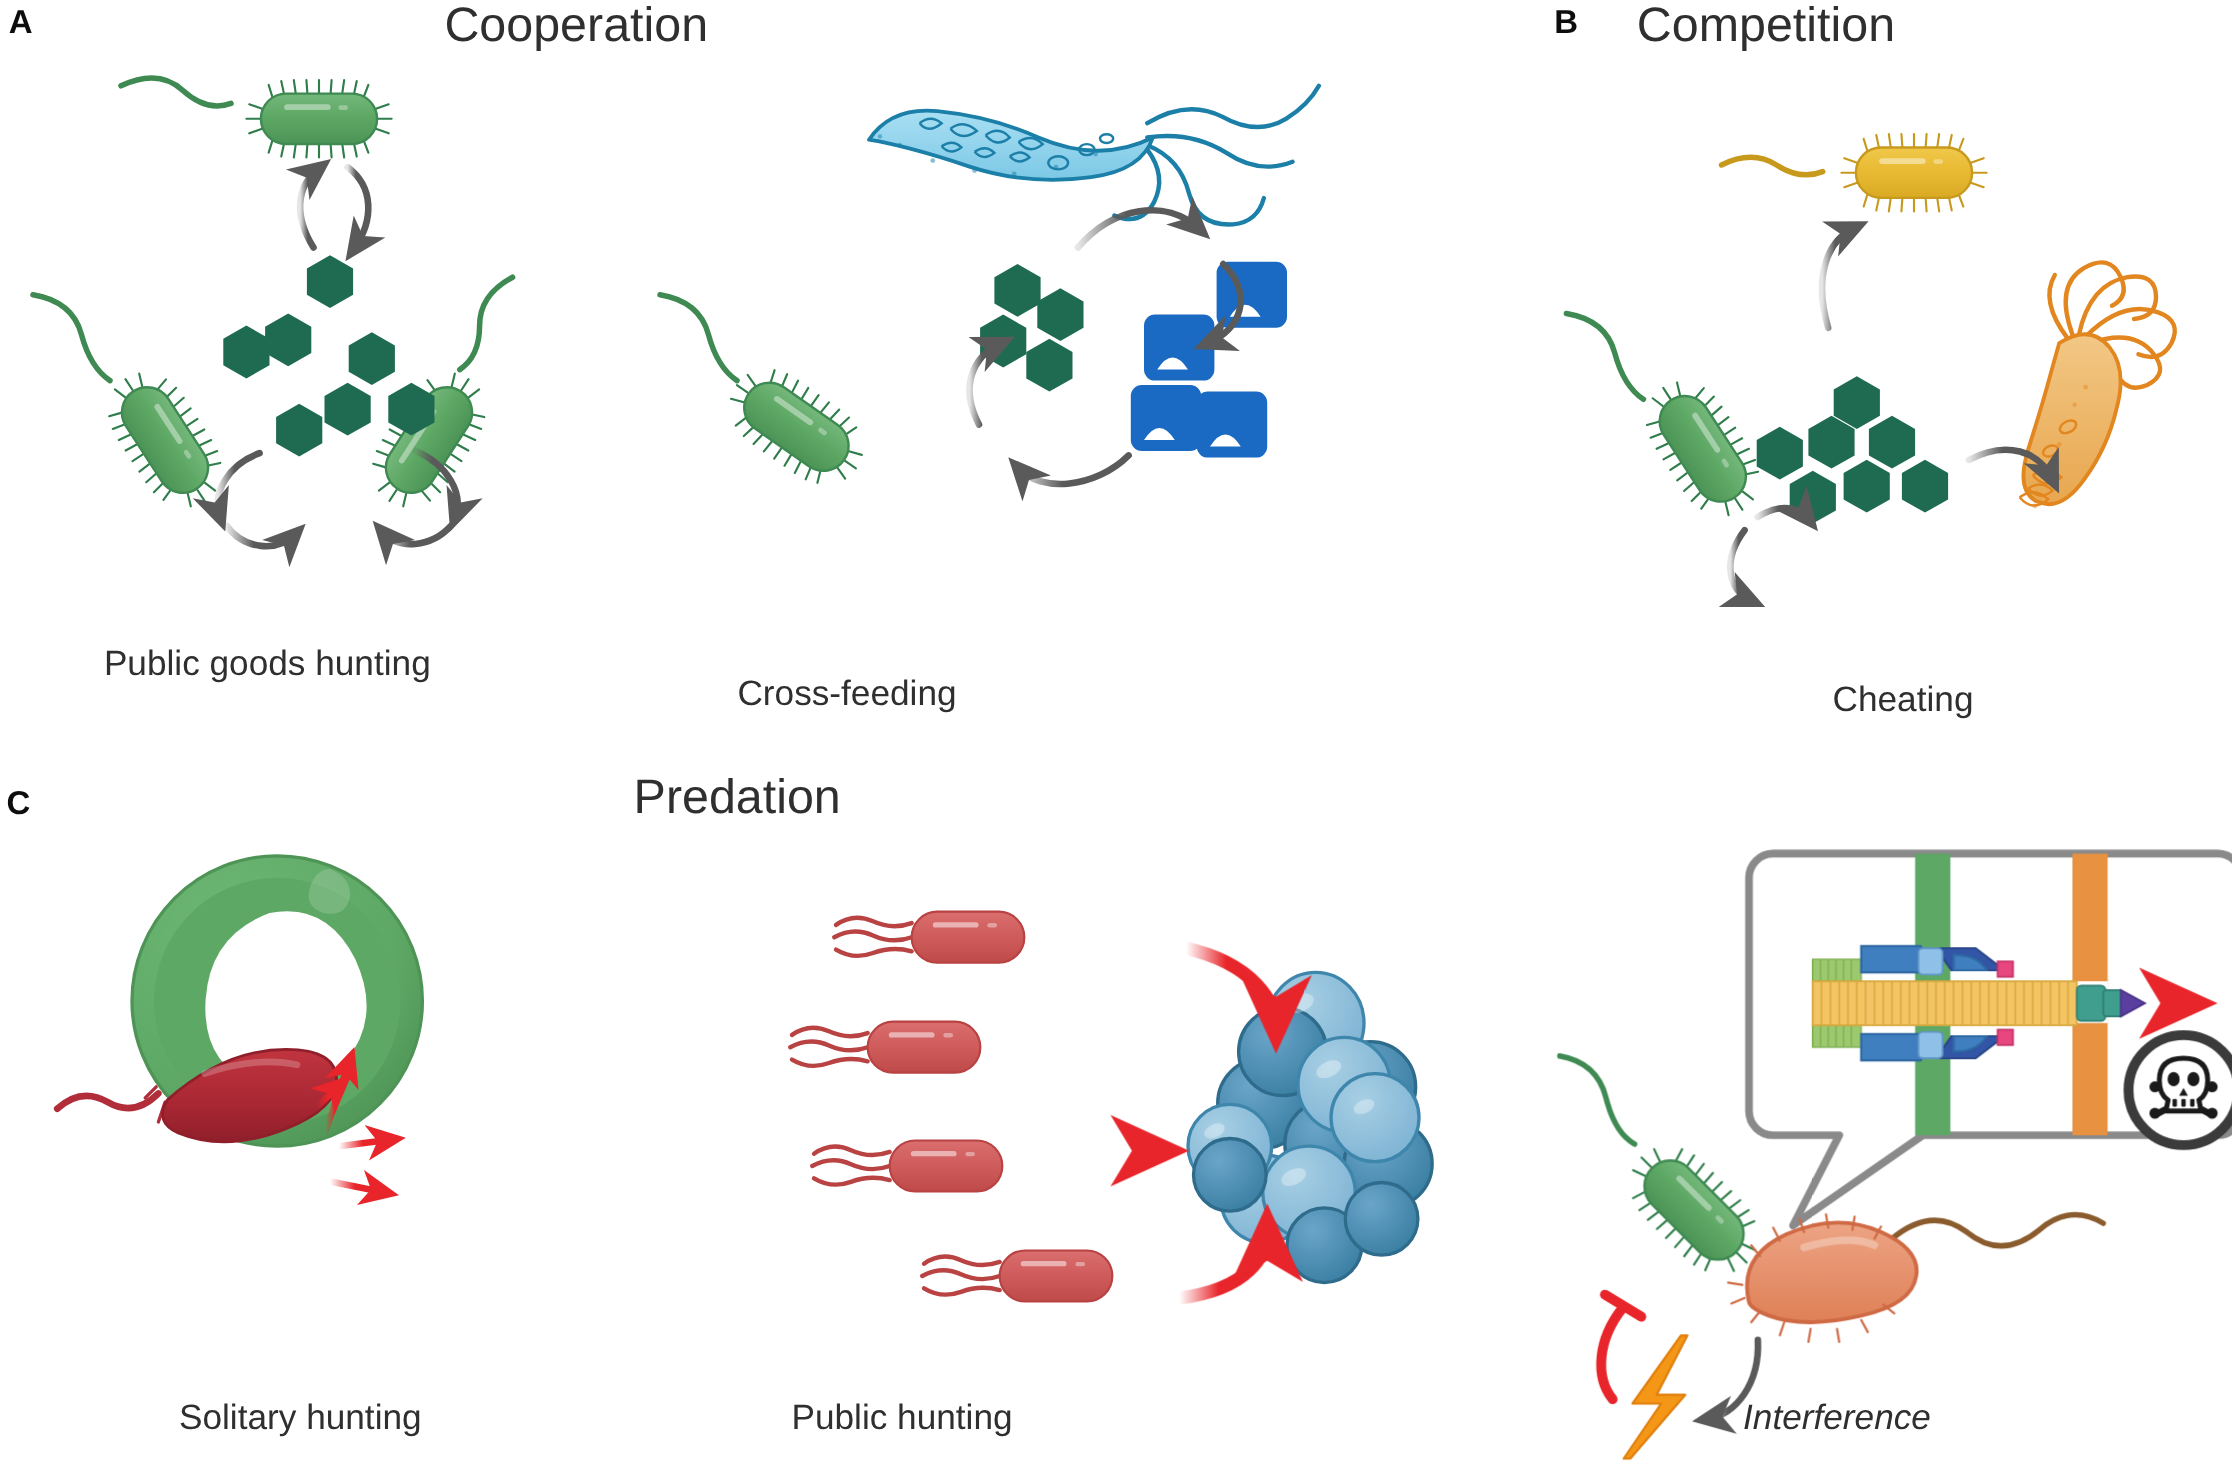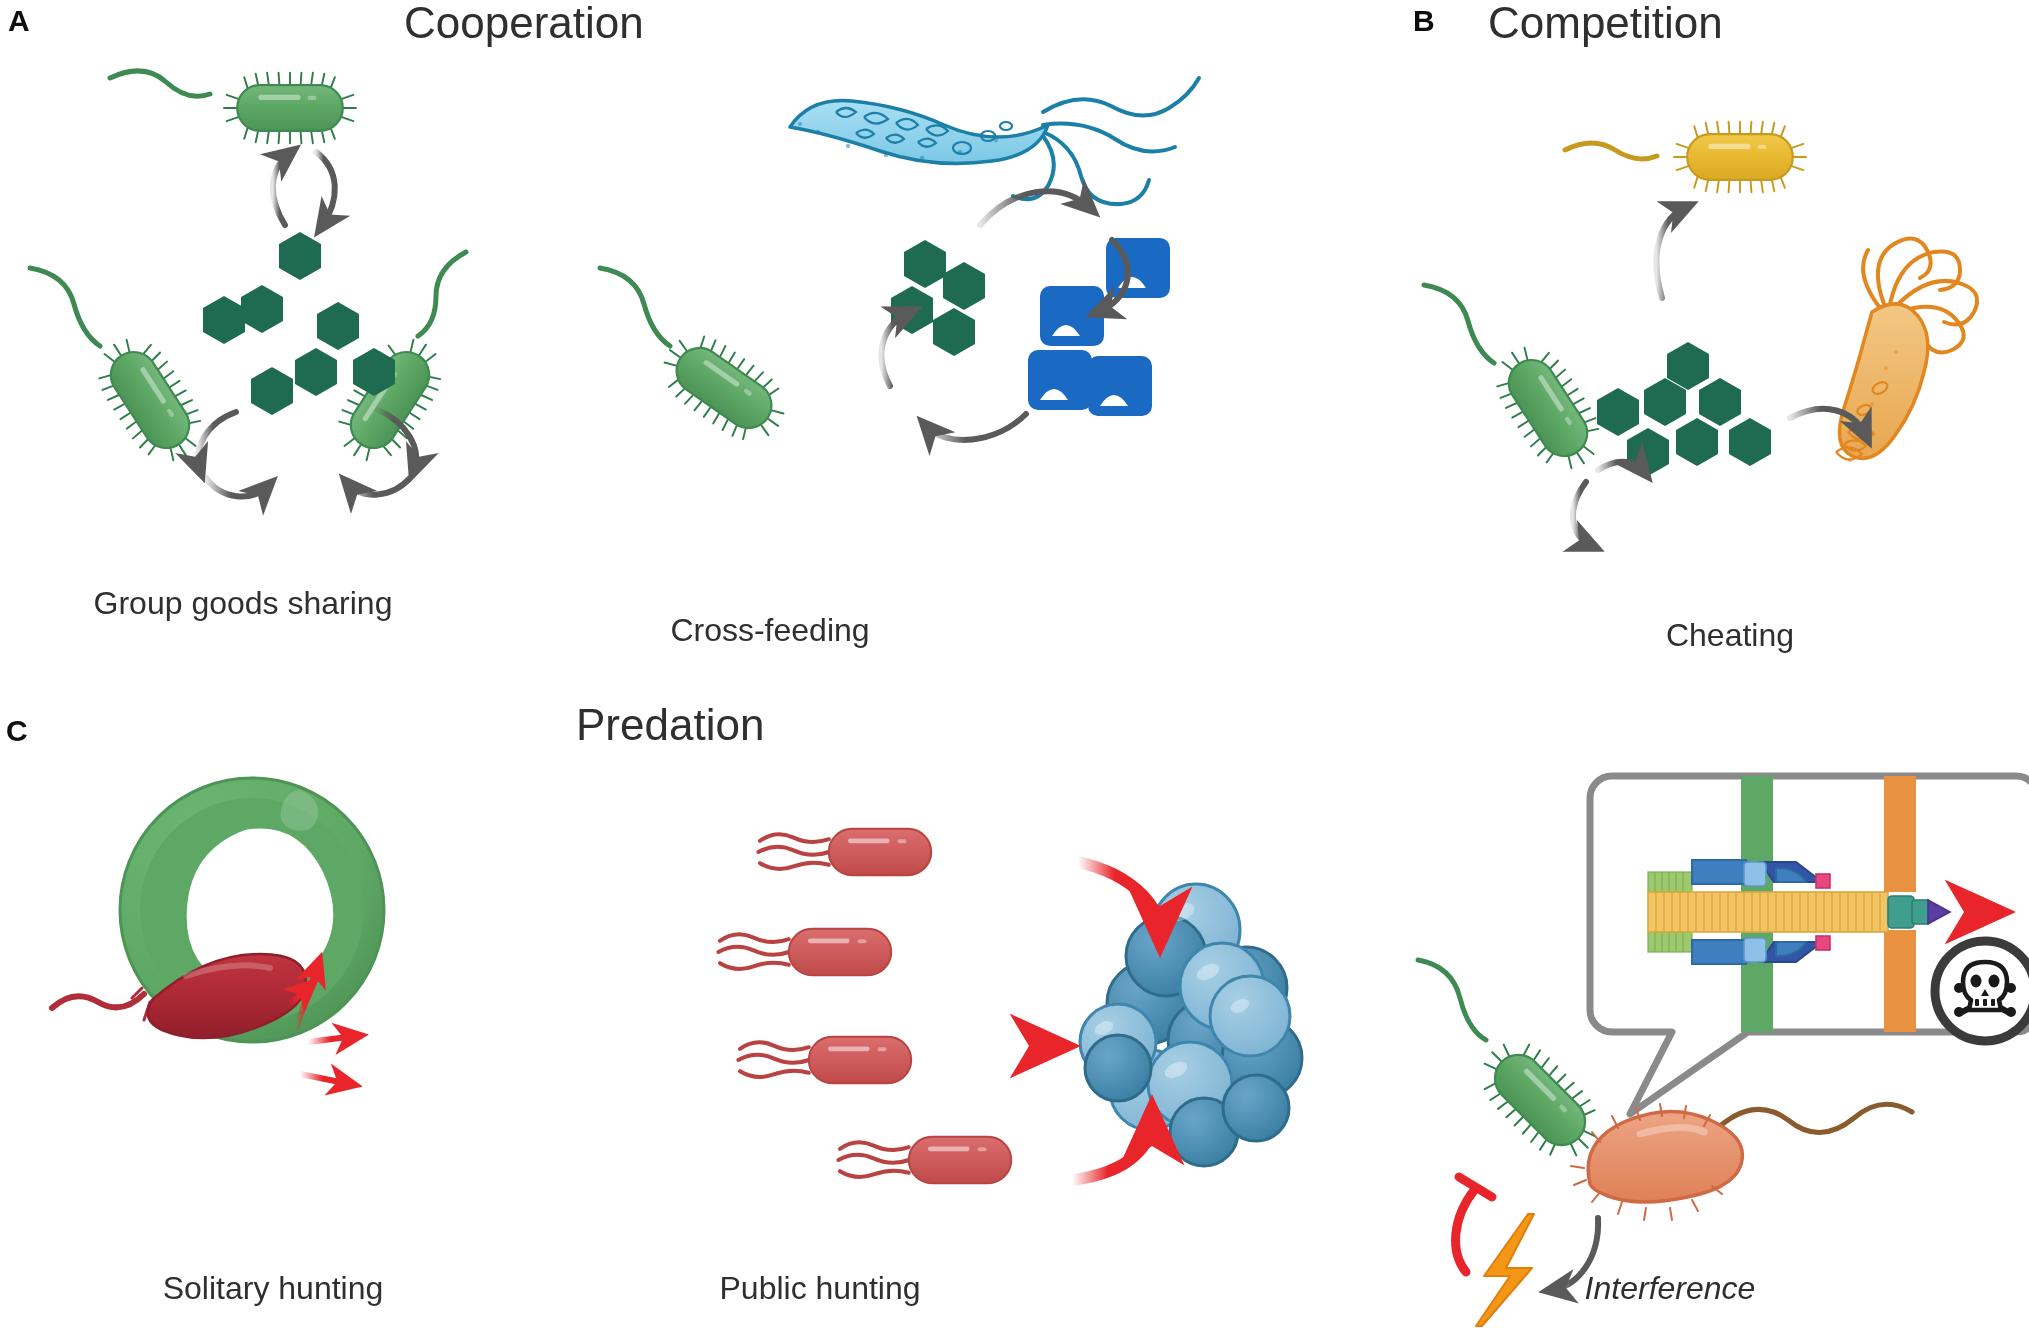--- a/index.html
+++ b/index.html
@@ -17,21 +17,21 @@
 <div class="fig">
 
   <div class="panel-letter" style="left:8px;top:4px;">A</div>
   <div class="panel-letter" style="left:1413px;top:4px;">B</div>
   <div class="panel-letter" style="left:6px;top:714px;">C</div>
 
   <div class="section-title" style="left:404px;top:-2px;">Cooperation</div>
   <div class="section-title" style="left:1488px;top:-2px;">Competition</div>
   <div class="section-title" style="left:576px;top:700px;">Predation</div>
 
-  <div class="caption" style="left:0px;top:585px;width:486px;">Group goods sharing</div>
+  <div class="caption" style="left:0px;top:585px;width:486px;">Public goods hunting</div>
   <div class="caption" style="left:650px;top:612px;width:240px;">Cross-feeding</div>
   <div class="caption" style="left:1620px;top:585px;width:220px;margin-top:32px;">Cheating</div>
   <div class="caption" style="left:128px;top:1270px;width:290px;">Solitary hunting</div>
   <div class="caption" style="left:680px;top:1270px;width:280px;">Public hunting</div>
   <div class="caption" style="left:1530px;top:1270px;width:280px;font-style:italic;">Interference</div>
 
   <svg class="art" style="left:0;top:0;" width="2029" height="1328" viewBox="0 0 2029 1328">
     <defs>
 
       <linearGradient id="gGreen" x1="0" y1="0" x2="0" y2="1">

